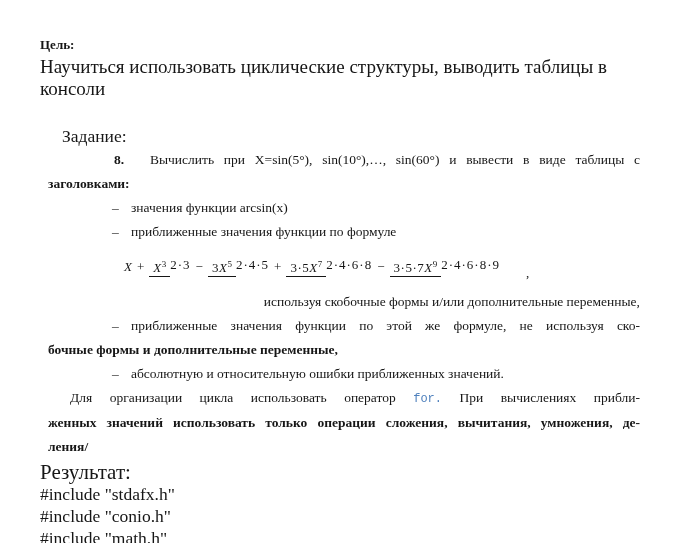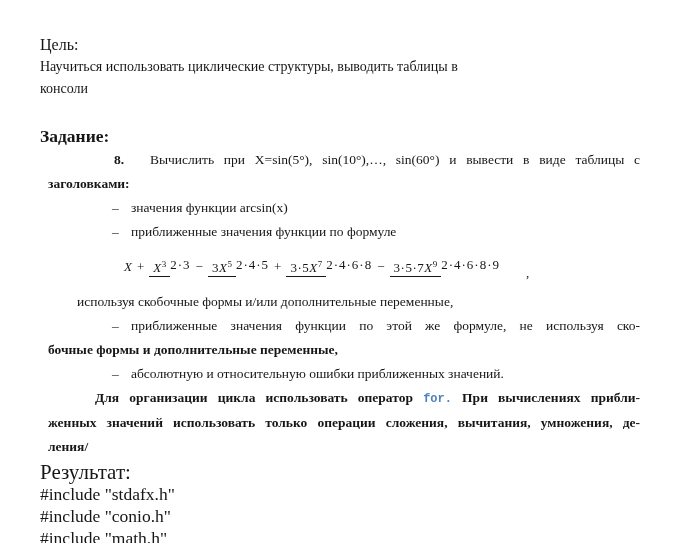--- a/index.html
+++ b/index.html
@@ -6,31 +6,31 @@
   .doc {
     position: relative;
     width: 677px; height: 543px;
     box-sizing: border-box;
     overflow: hidden;
     background: #ffffff;
     color: #161616;
     font-family: "Liberation Serif", serif;
     padding: 34px 37px 0 40px;
   }
-  .h-bold   { font-size: 16px; font-weight: normal; line-height: 22px; }
-  .goal-line{ font-size: 14px; line-height: 22px; }
-  .task-heading { margin-top: 24px; font-size: 17.5px; font-weight: bold; line-height: 24px; }
+  .h-bold   { font-size: 13px; font-weight: bold; line-height: 22px; }
+  .goal-line{ font-size: 19px; line-height: 22px; }
+  .task-heading { margin-top: 24px; font-size: 17.5px; font-weight: normal; line-height: 24px; margin-left: 22px; }
 
   .task   { font-size: 13.5px; line-height: 24px; }
   .justify{ text-align: justify; text-align-last: justify; }
   .ml-num   { margin-left: 74px; }
   .ml-cont  { margin-left: 8px; font-weight: bold;  }
-  .ml-note  { margin-left: 37px; }
+  .ml-note  { margin-left: 37px; text-align: right; }
   .ml-bullet{ margin-left: 72px; }
-  .ml-close { margin-left: 55px; font-weight: bold; }
+  .ml-close { margin-left: 30px; }
   .tasknum  { display: inline-block; width: 36px; font-weight: bold; }
   .dash     { display: inline-block; width: 19px; }
 
   .formula {
     display: flex; align-items: center;
     margin-left: 84px;
     height: 46px;
     font-size: 13px;
   }
   .f-var { font-style: italic; }

